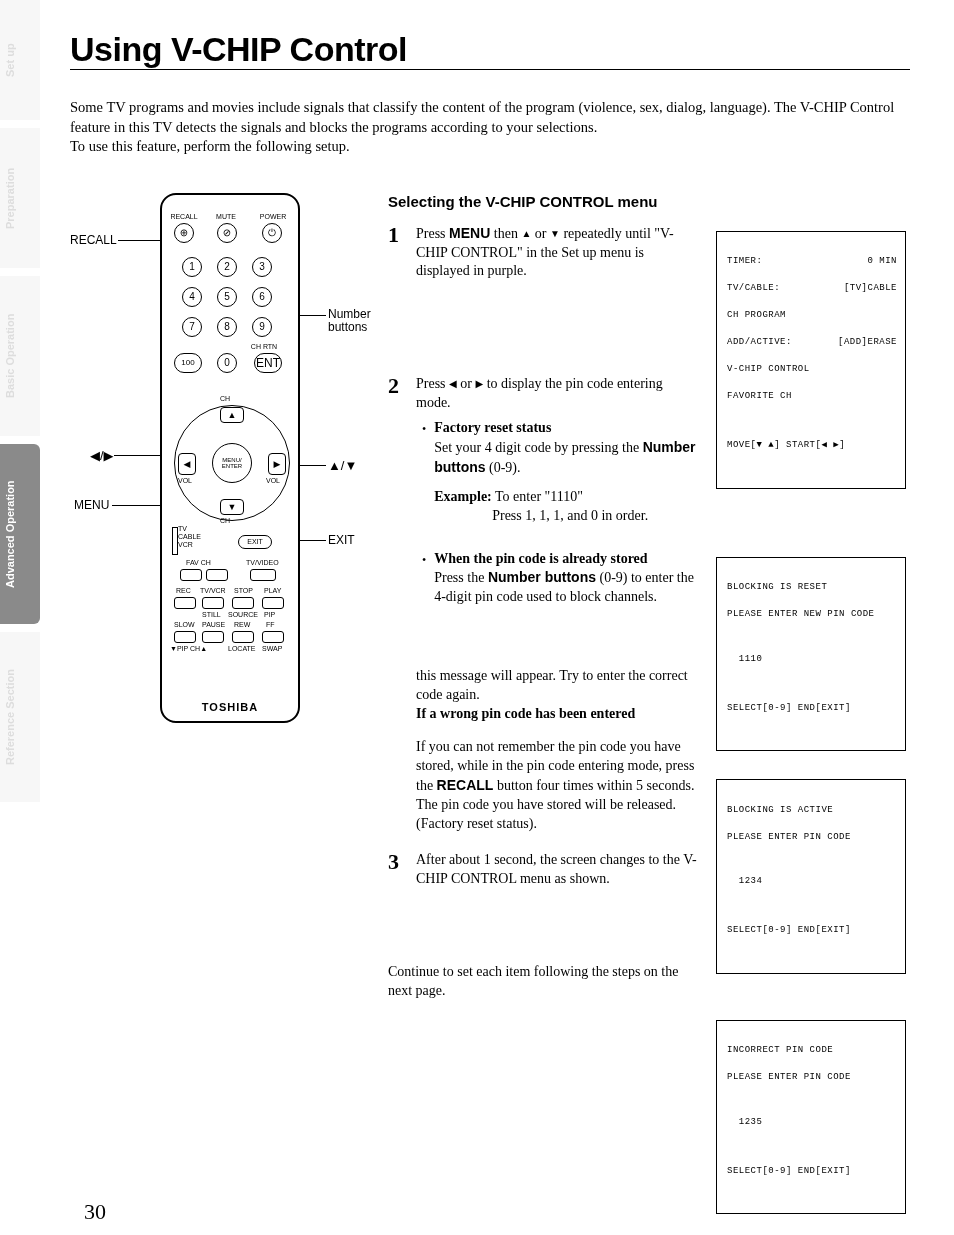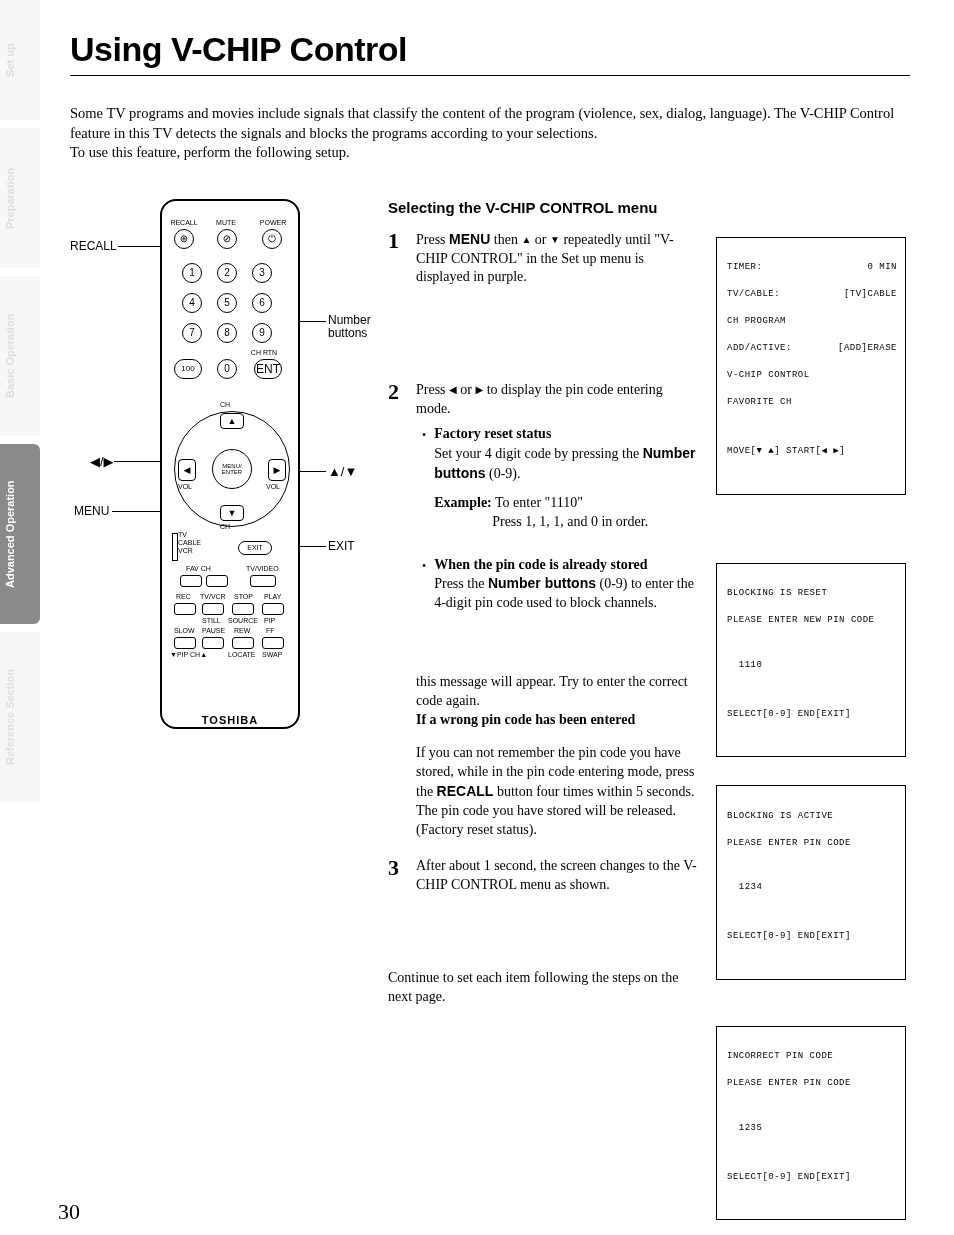--- a/index.html
+++ b/index.html
@@ -36,21 +36,20 @@
   .page {
     position: absolute;
     left: 70px; top: 30px;
     width: 840px;
   }
   h1.title {
     font-family: Arial, Helvetica, sans-serif;
     font-weight: 900;
     font-size: 34px;
     border-bottom: 1.5px solid #000;
-    padding-bottom: 6px;
     margin-bottom: 28px;
     letter-spacing: -0.5px;
   }
   .intro {
     font-size: 14.5px;
     line-height: 1.35;
     margin-bottom: 36px;
   }
 
   .columns {
@@ -94,21 +93,21 @@
   }
   .menu-center {
     position:absolute; left:50px; top:248px; width:40px; height:40px; border:1.2px solid #000; border-radius:50%;
     display:flex; align-items:center; justify-content:center;
   }
   .menu-center .tiny { font-size:6px; line-height:1;}
   .arrow-btn {
     position:absolute; width:24px; height:16px; border:1.2px solid #000; border-radius:4px;
     display:flex; align-items:center; justify-content:center; font-size:9px;
   }
-  .brand { position:absolute; bottom:1px; left:0; right:0; text-align:center; font-family:Arial,sans-serif; font-weight:bold; font-size:11px; letter-spacing:1px;}
+  .brand { position:absolute; bottom:8px; left:0; right:0; text-align:center; font-family:Arial,sans-serif; font-weight:bold; font-size:11px; letter-spacing:1px;}
 
   
   h2.sub {
     font-family: Arial, Helvetica, sans-serif;
     font-weight: 900;
     font-size: 15px;
     margin-bottom: 14px;
   }
   .step { display:flex; gap:10px; margin-bottom: 18px; }
   .step-num {
@@ -141,21 +140,21 @@
     white-space: pre;
     position: relative;
   }
   .osd .row { display:flex; justify-content:space-between; }
   .osd .hl { font-weight:normal; color:#000;}
   .osd-footer { margin-top: 22px; }
   .col-right-inner { padding-top: 38px; }
 
   .page-num {
     position:absolute;
-    left:58px; bottom:10px;
+    left:84px; bottom:10px;
     font-size:22px;
     font-family: "Times New Roman", serif;
   }
 </style>
 </head>
 <body>
 
 <div class="side-tabs">
   <div class="side-tab tab-faded" style="height:120px;">Set up</div>
   <div class="sep"></div>

